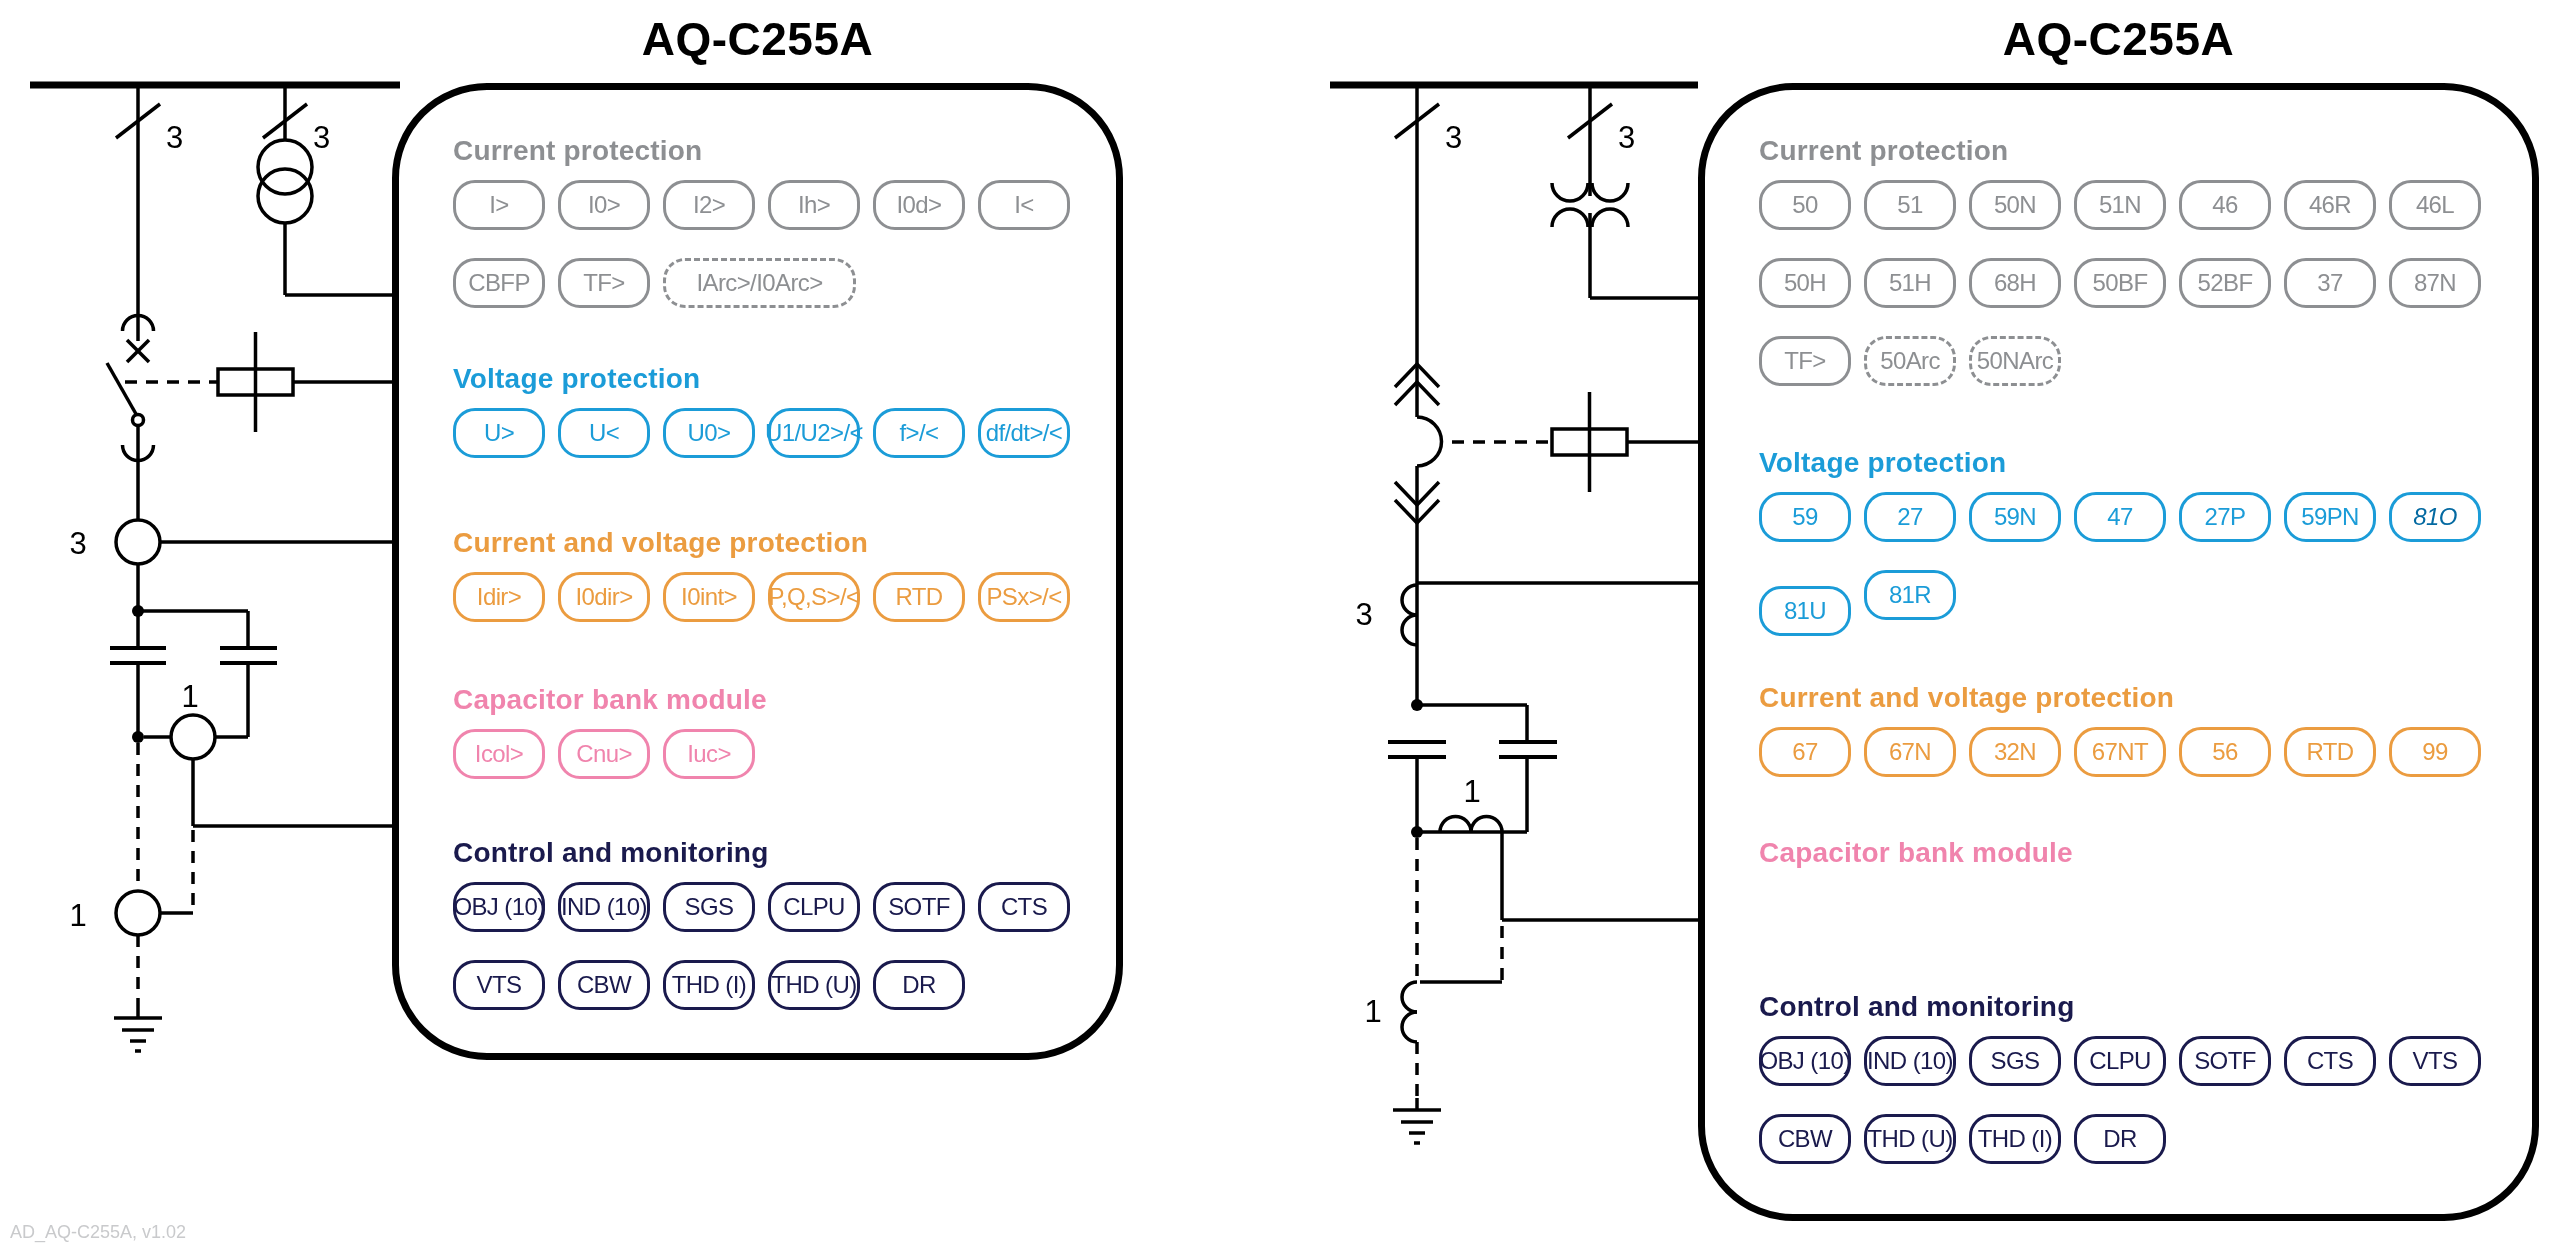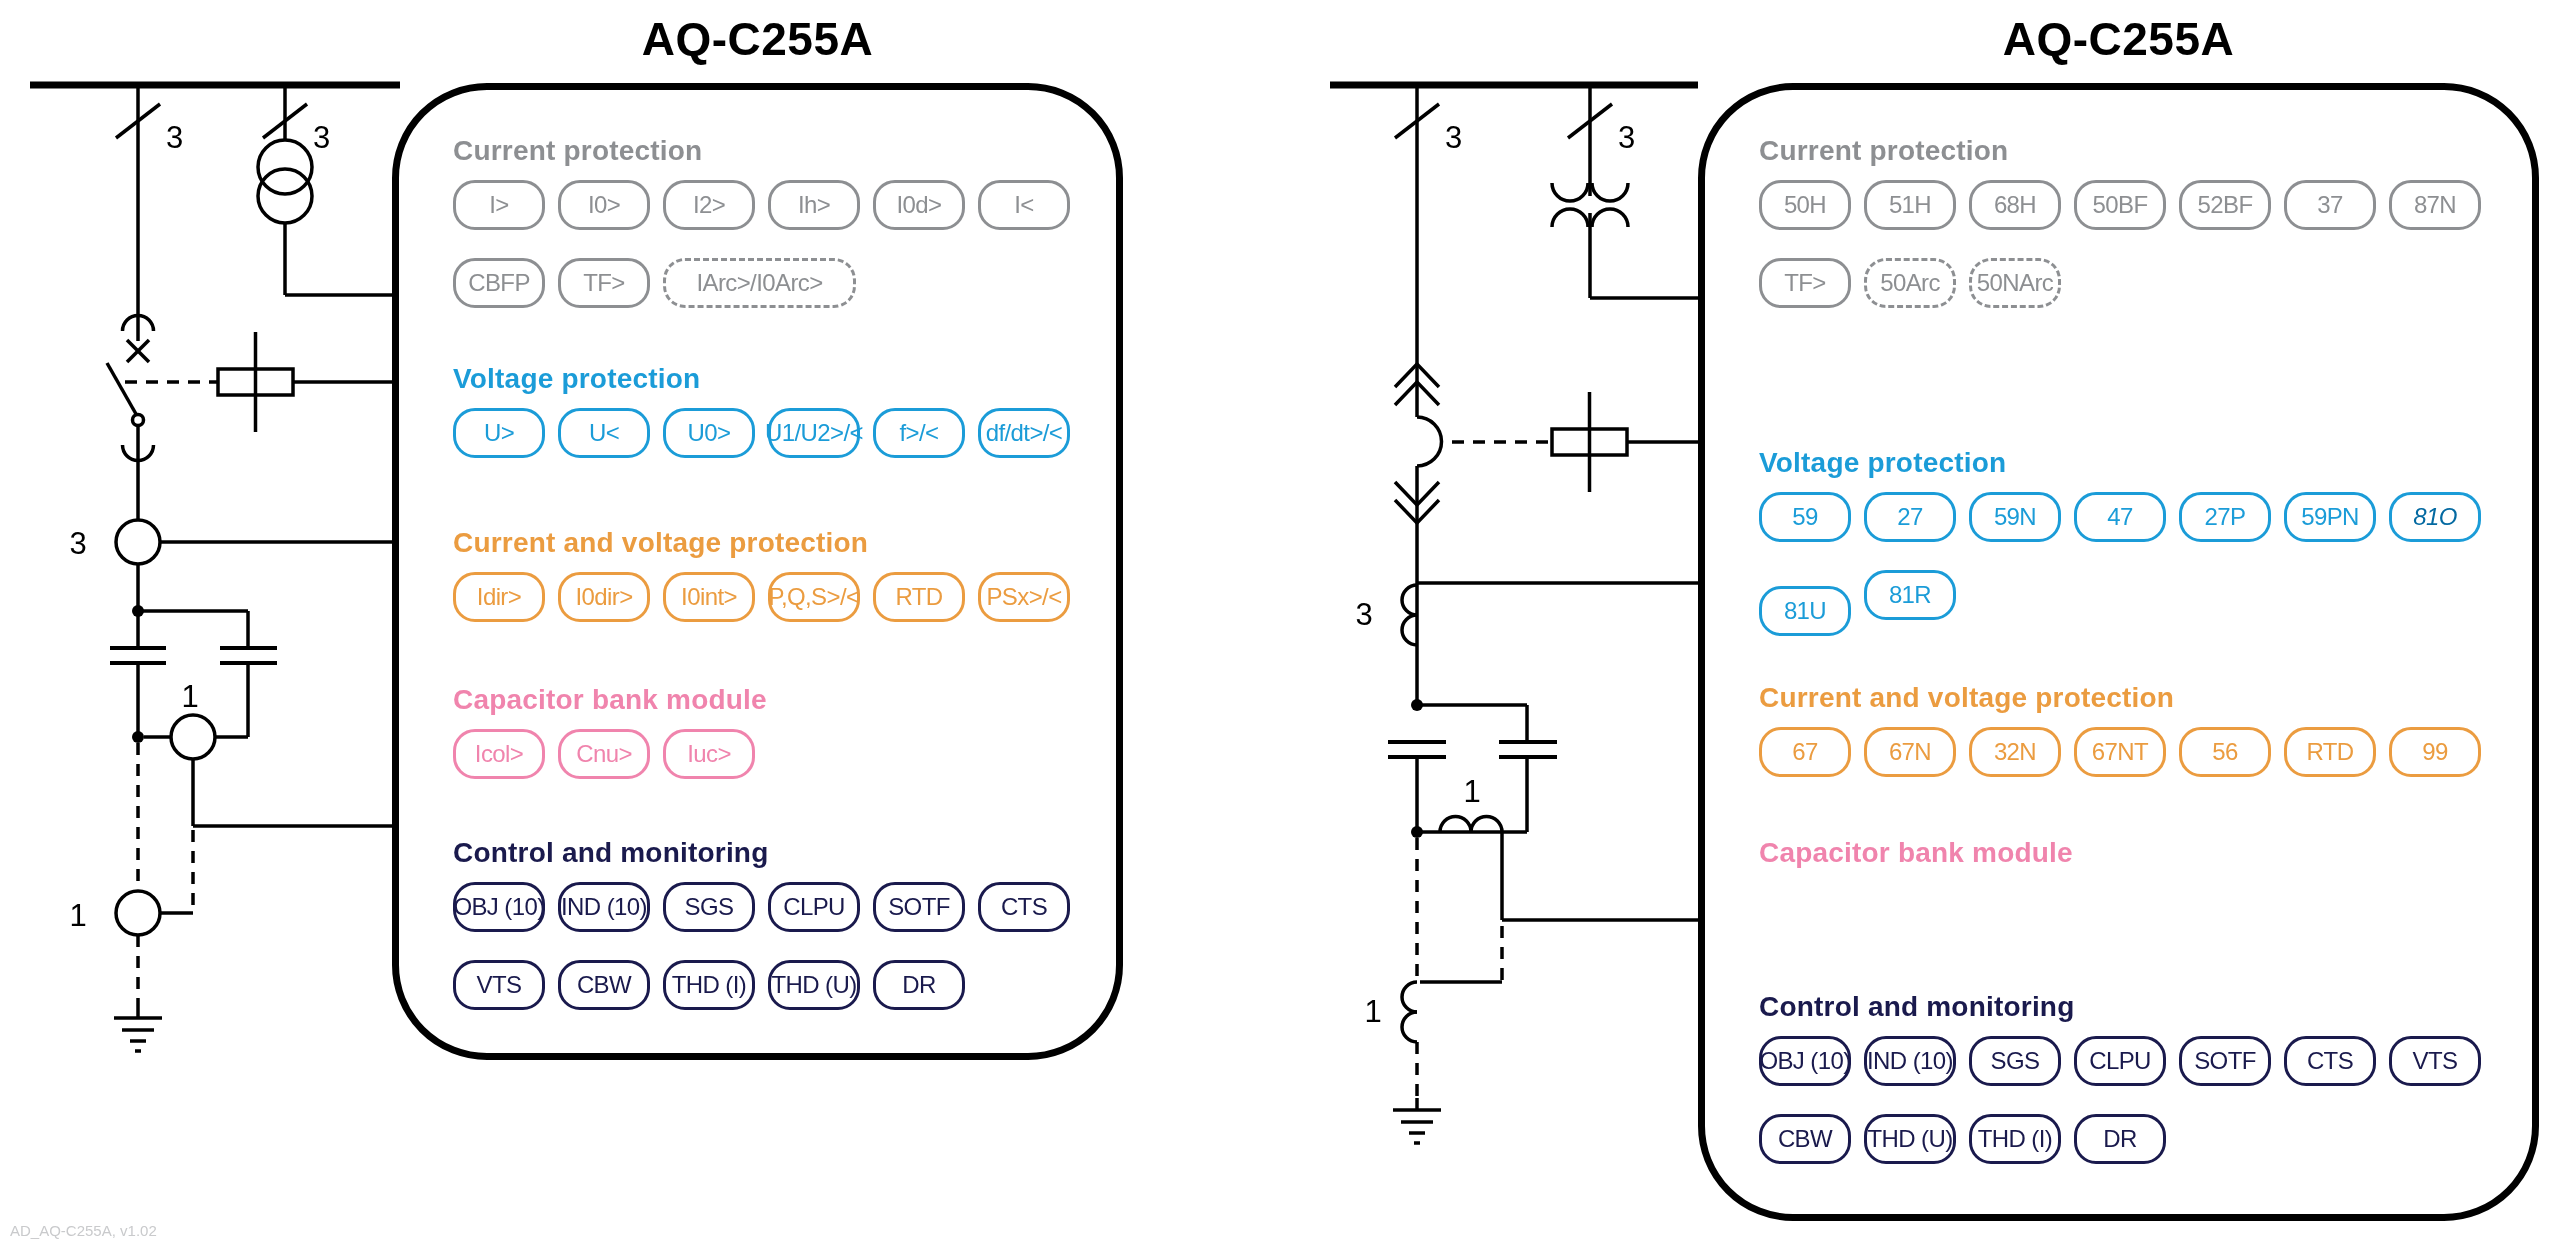--- a/index.html
+++ b/index.html
@@ -17,21 +17,21 @@
   #left-panel{left:392px;width:731px;height:977px;}
   #right-panel{left:1698px;width:841px;height:1138px;}
   .sec{position:absolute;left:54px;right:18px;}
   .sec-title{font-size:28px;font-weight:bold;line-height:34px;margin-bottom:12px;letter-spacing:0.2px;}
   .pill-row{display:flex;gap:13px;margin-bottom:28px;}
   .pill{display:inline-flex;align-items:center;justify-content:center;flex:0 0 auto;
         width:92px;height:50px;border:3px solid;border-radius:22px;box-sizing:border-box;
         font-size:24px;letter-spacing:-0.6px;white-space:nowrap;background:#fff;}
   .pill.wide{width:193px;}
   .pill.dashed{border-style:dashed;}
-  #footer{position:absolute;left:10px;top:1222px;font-size:15px;color:#C9CACC;}
+  #footer{position:absolute;left:10px;top:1222px;font-size:18px;color:#C9CACC;}
   svg text{font-family:"Liberation Sans",sans-serif;font-size:31px;fill:#000;}
 </style>
 </head>
 <body>
 
 <div id="canvas">
 
   <div class="figure-title" id="left-title">AQ-C255A</div>
 
   <svg id="left-sld" class="sld" width="440" height="1252" viewBox="0 0 440 1252">
@@ -273,20 +273,29 @@
     <text x="64" y="625" text-anchor="middle">3</text>
     <text x="172" y="802" text-anchor="middle">1</text>
     <text x="73" y="1022" text-anchor="middle">1</text>
   </svg>
 
   <div id="right-panel" class="panel">
     <div class="sec" style="top:44px">
       <div class="sec-title" style="color: rgb(141, 143, 146);">Current protection</div>
       <div class="pill-rows">
           <div class="pill-row">
+            <span class="pill" style="border-color: rgb(141, 143, 146); color: rgb(141, 143, 146);">50</span>
+            <span class="pill" style="border-color: rgb(141, 143, 146); color: rgb(141, 143, 146);">51</span>
+            <span class="pill" style="border-color: rgb(141, 143, 146); color: rgb(141, 143, 146);">50N</span>
+            <span class="pill" style="border-color: rgb(141, 143, 146); color: rgb(141, 143, 146);">51N</span>
+            <span class="pill" style="border-color: rgb(141, 143, 146); color: rgb(141, 143, 146);">46</span>
+            <span class="pill" style="border-color: rgb(141, 143, 146); color: rgb(141, 143, 146);">46R</span>
+            <span class="pill" style="border-color: rgb(141, 143, 146); color: rgb(141, 143, 146);">46L</span>
+          </div>
+          <div class="pill-row">
             <span class="pill" style="border-color: rgb(141, 143, 146); color: rgb(141, 143, 146);">50H</span>
             <span class="pill" style="border-color: rgb(141, 143, 146); color: rgb(141, 143, 146);">51H</span>
             <span class="pill" style="border-color: rgb(141, 143, 146); color: rgb(141, 143, 146);">68H</span>
             <span class="pill" style="border-color: rgb(141, 143, 146); color: rgb(141, 143, 146);">50BF</span>
             <span class="pill" style="border-color: rgb(141, 143, 146); color: rgb(141, 143, 146);">52BF</span>
             <span class="pill" style="border-color: rgb(141, 143, 146); color: rgb(141, 143, 146);">37</span>
             <span class="pill" style="border-color: rgb(141, 143, 146); color: rgb(141, 143, 146);">87N</span>
           </div>
           <div class="pill-row">
             <span class="pill" style="border-color: rgb(141, 143, 146); color: rgb(141, 143, 146);">TF&gt;</span>

